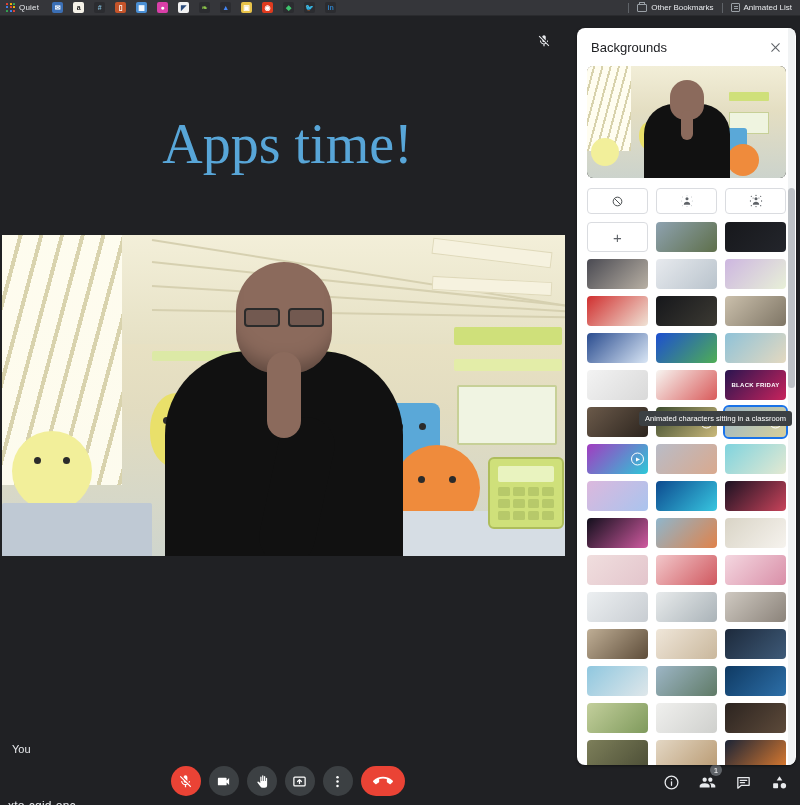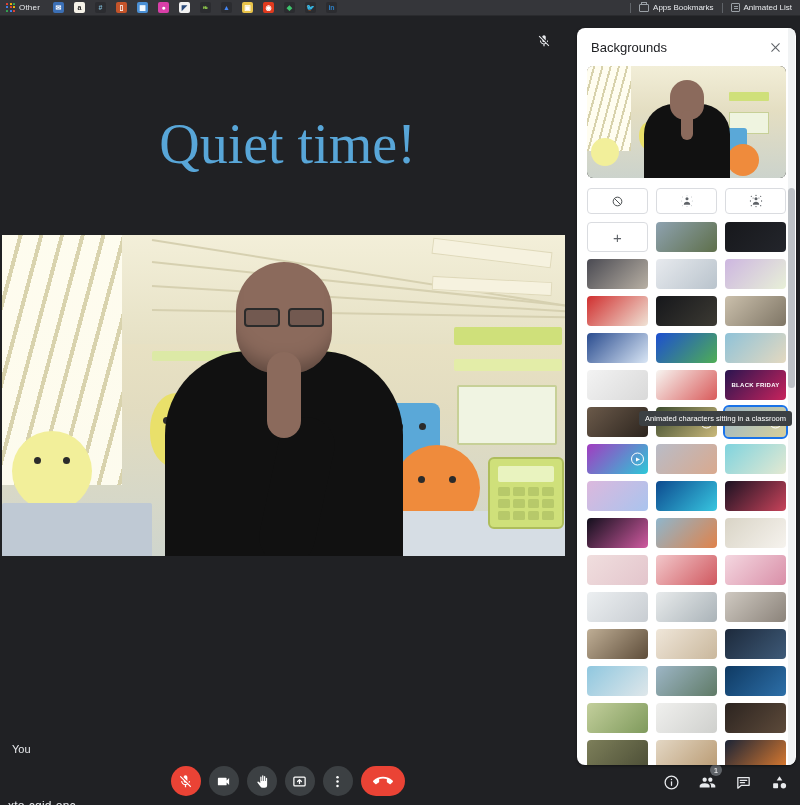--- a/index.html
+++ b/index.html
@@ -267,60 +267,60 @@
       <i></i>
         <i></i>
         <i></i>
         <i></i>
         <i></i>
         <i></i>
         <i></i>
         <i></i>
         <i></i>
     </div>
-    <span class="bm-apps-label">Other</span>
+    <span class="bm-apps-label">Quiet</span>
     <div id="bookmark-icons" style="display:flex;align-items:center;">
         <span class="bm-ico" style="background: rgb(59, 111, 181); color: rgb(255, 255, 255);">✉</span>
         <span class="bm-ico" style="background: rgb(245, 242, 232); color: rgb(34, 34, 34);">a</span>
         <span class="bm-ico" style="background: rgb(43, 44, 48); color: rgb(127, 184, 212);">#</span>
         <span class="bm-ico" style="background: rgb(196, 84, 42); color: rgb(255, 255, 255);">▯</span>
         <span class="bm-ico" style="background: rgb(74, 143, 212); color: rgb(255, 255, 255);">▦</span>
         <span class="bm-ico" style="background: rgb(217, 63, 168); color: rgb(255, 255, 255);">●</span>
         <span class="bm-ico" style="background: rgb(242, 242, 242); color: rgb(42, 74, 122);">◤</span>
         <span class="bm-ico" style="background: rgb(43, 44, 48); color: rgb(139, 195, 74);">❧</span>
         <span class="bm-ico" style="background: rgb(43, 44, 48); color: rgb(66, 133, 244);">▲</span>
         <span class="bm-ico" style="background: rgb(232, 195, 74); color: rgb(255, 255, 255);">▣</span>
         <span class="bm-ico" style="background: rgb(224, 58, 30); color: rgb(255, 255, 255);">◉</span>
         <span class="bm-ico" style="background: rgb(43, 44, 48); color: rgb(62, 196, 109);">◆</span>
         <span class="bm-ico" style="background: rgb(43, 44, 48); color: rgb(29, 161, 242);">🐦</span>
         <span class="bm-ico" style="background: rgb(43, 44, 48); color: rgb(47, 127, 193);">in</span>
       </div>
     <div class="bar-right">
       <div class="bar-sep"></div>
       <div class="bar-item">
         <span class="folder-ico"></span>
-        <span>Apps Bookmarks</span>
+        <span>Other Bookmarks</span>
       </div>
       <div class="bar-sep"></div>
       <div class="bar-item">
         <span class="list-ico"></span>
         <span>Animated List</span>
       </div>
     </div>
   </div>
 
   <div class="stage">
 
     <div class="mute-pill">
       <svg width="14" height="14" viewBox="0 0 24 24" fill="#e8eaed">
         <path d="M19 11h-1.7c0 .74-.16 1.43-.43 2.05l1.23 1.23c.56-.98.9-2.09.9-3.28zm-4.02.17c0-.06.02-.11.02-.17V5c0-1.66-1.34-3-3-3S9 3.34 9 5v.18l5.98 5.99zM4.27 3L3 4.27l6.01 6.01V11c0 1.66 1.33 3 2.99 3 .22 0 .44-.03.65-.08l1.66 1.66c-.71.33-1.5.52-2.31.52-2.76 0-5.3-2.1-5.3-5.1H5c0 3.41 2.72 6.23 6 6.72V21h2v-3.28c.91-.13 1.77-.45 2.54-.9L19.73 21 21 19.73 4.27 3z"></path>
       </svg>
     </div>
 
-    <div class="quiet-title">Quiet time!</div>
+    <div class="quiet-title">Apps time!</div>
 
     <div class="video-tile">
       <div class="room">
         <div class="ceiling"></div>
         <div class="ceil-line" style="left:150px;top:4px;width:420px;transform:rotate(9deg)"></div>
         <div class="ceil-line" style="left:150px;top:26px;width:420px;transform:rotate(6deg)"></div>
         <div class="ceil-line" style="left:150px;top:50px;width:420px;transform:rotate(3.5deg)"></div>
         <div class="ceil-line" style="left:150px;top:74px;width:420px;transform:rotate(1deg)"></div>
         <div class="ceiling-panel" style="left:430px;top:10px;width:120px;height:16px;transform:rotate(7deg)"></div>
         <div class="ceiling-panel" style="left:430px;top:44px;width:120px;height:14px;transform:rotate(3deg)"></div>

